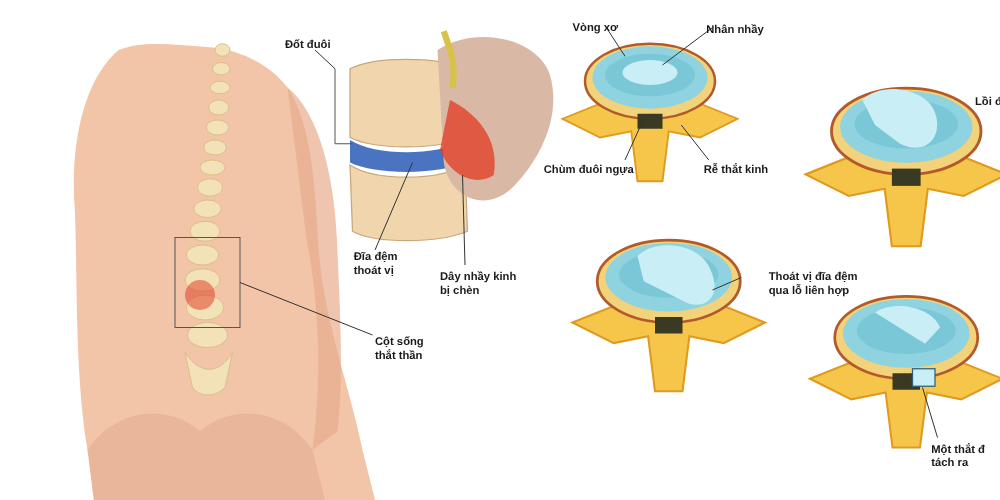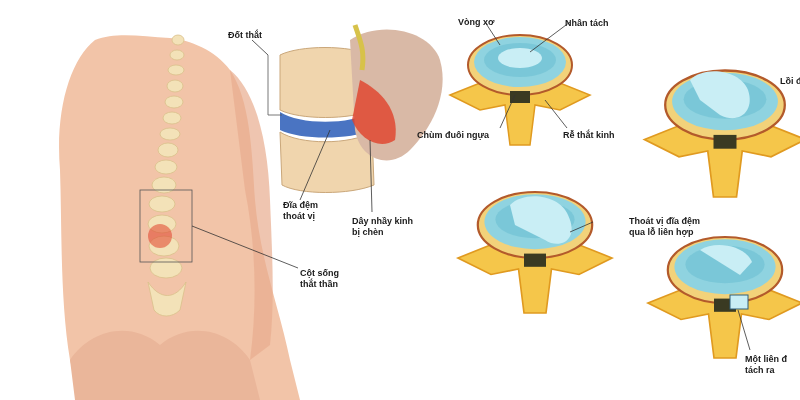--- a/index.html
+++ b/index.html
@@ -80,39 +80,39 @@
     <line x1="570" y1="232" x2="593" y2="222" stroke="#333" stroke-width="0.8"></line>
   </g>
   <g>
     <use href="#vert" transform="translate(725,270) scale(1.1)"></use>
     <path d="M700,250 C715,240 745,245 752,262 L740,275 Z" fill="#c9eef5"></path>
     <rect x="730" y="295" width="18" height="14" fill="#c9eef5" stroke="#2e5f7a"></rect>
     <line x1="738" y1="310" x2="750" y2="350" stroke="#333" stroke-width="0.8"></line>
   </g>
 </svg>
 
-<div class="lbl" style="left:228px;top:30px">Đốt thắt</div>
+<div class="lbl" style="left:228px;top:30px">Đốt đuôi</div>
 <div class="lbl" style="left:283px;top:200px">
   <div>Đĩa đệm</div>
   <div>thoát vị</div>
 </div>
 <div class="lbl" style="left:352px;top:216px">
   <div>Dây nhầy kinh</div>
   <div>bị chèn</div>
 </div>
 <div class="lbl" style="left:300px;top:268px">
   <div>Cột sống</div>
   <div>thắt thần</div>
 </div>
 
 <div class="lbl" style="left:458px;top:17px">Vòng xơ</div>
-<div class="lbl" style="left:565px;top:18px">Nhân tách</div>
-<div class="lbl" style="left:417px;top:130px">Chùm đuôi ngựa</div>
+<div class="lbl" style="left:565px;top:18px">Nhân nhầy</div>
+<div class="lbl" style="left:435px;top:130px">Chùm đuôi ngựa</div>
 <div class="lbl" style="left:563px;top:130px">Rễ thắt kinh</div>
-<div class="lbl" style="left:629px;top:216px">
+<div class="lbl" style="left:615px;top:216px">
   <div>Thoát vị đĩa đệm</div>
   <div>qua lỗ liên hợp</div>
 </div>
 <div class="lbl" style="left:780px;top:76px">Lồi đ</div>
 <div class="lbl" style="left:745px;top:354px">
-  <div>Một liên đ</div>
+  <div>Một thắt đ</div>
   <div>tách ra</div>
 </div>
 
 </body></html>

